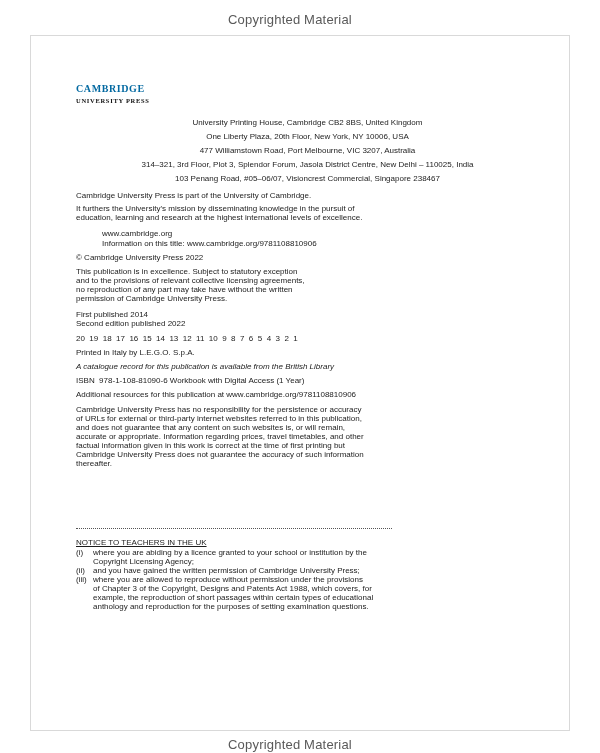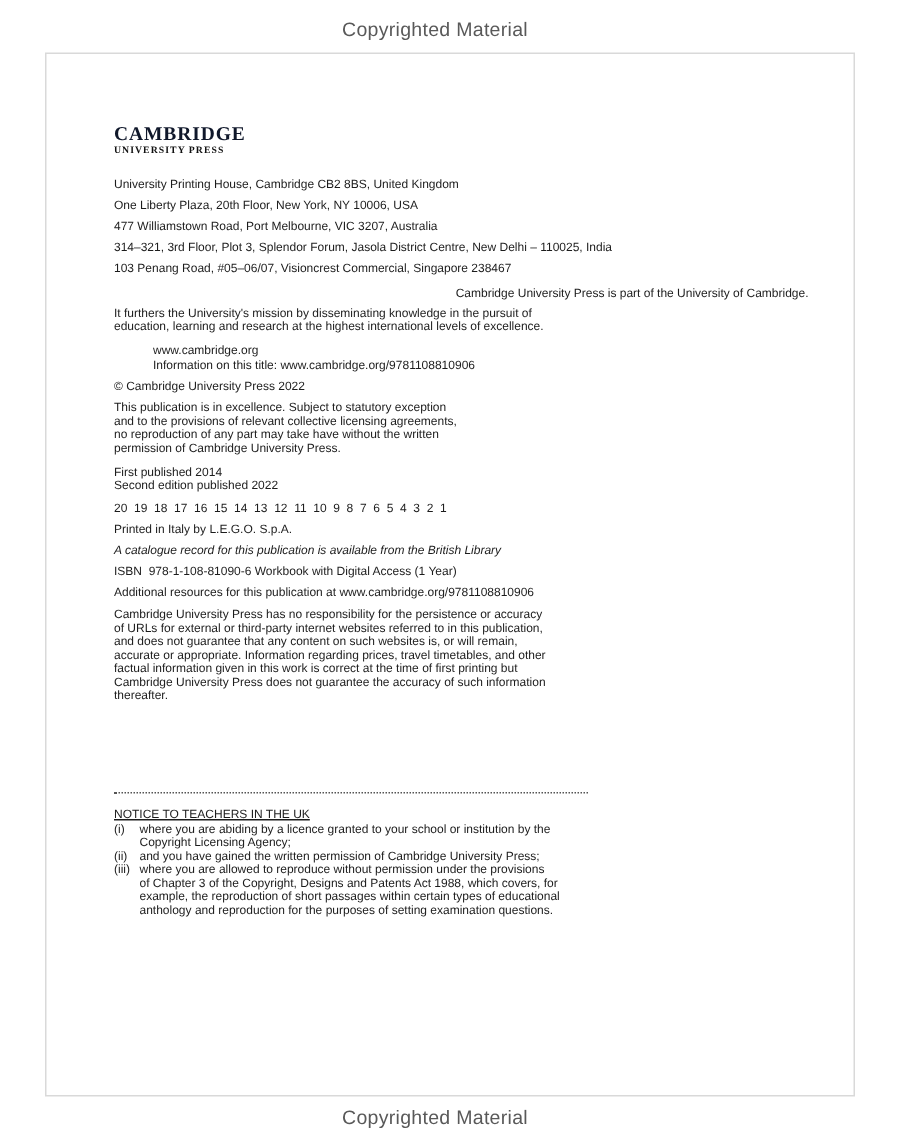--- a/index.html
+++ b/index.html
@@ -18,31 +18,31 @@
     background:#ffffff; border:1px solid #d9d9d9;
   }
 
   .content { padding:46px 30px 0 45px; font-size:8px; }
 
   .line, .single { white-space:pre; line-height:9px; }
 
   .logo { margin-bottom:13px; }
   .logo-main {
     font-family:"Liberation Serif", serif; font-weight:bold;
-    font-size:13px; letter-spacing:0.6px; line-height:14px; color:#0f172a;
+    font-size:10px; letter-spacing:0.6px; line-height:14px; color:#0369a1;
   }
   .logo-sub {
     font-family:"Liberation Serif", serif; font-weight:bold;
     font-size:6.5px; letter-spacing:0.7px; line-height:8px; margin-top:1px; color:#111;
   }
 
-  .addresses { margin-bottom:8px; }
+  .addresses { margin-bottom:8px;text-align:center; }
   .addr { white-space:pre; line-height:9px; margin-bottom:5px; }
 
-  .part-of { margin-bottom:4px;text-align:right; }
+  .part-of { margin-bottom:4px; }
   .mission { margin-bottom:7px; }
   .web .line { line-height:10px;margin-left:26px; }
   .web { margin-bottom:4px; }
   .copyright-line { margin-bottom:5px; }
   .copyright-notice { margin-bottom:7px; }
   .published { margin-bottom:6px; }
   .print-run { margin-bottom:5px; }
   .printer { margin-bottom:5px; }
   .catalogue { font-style:italic; margin-bottom:5px; }
   .isbn { margin-bottom:5px; }

